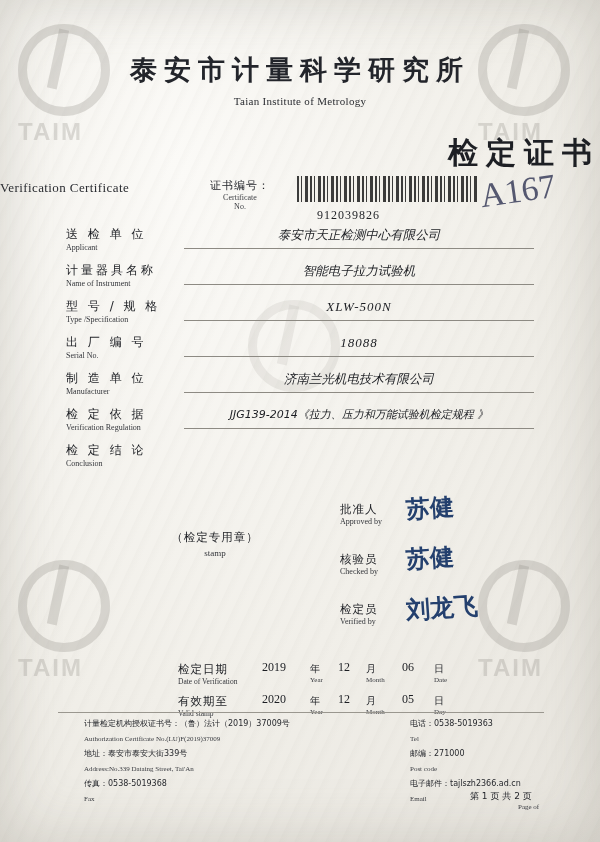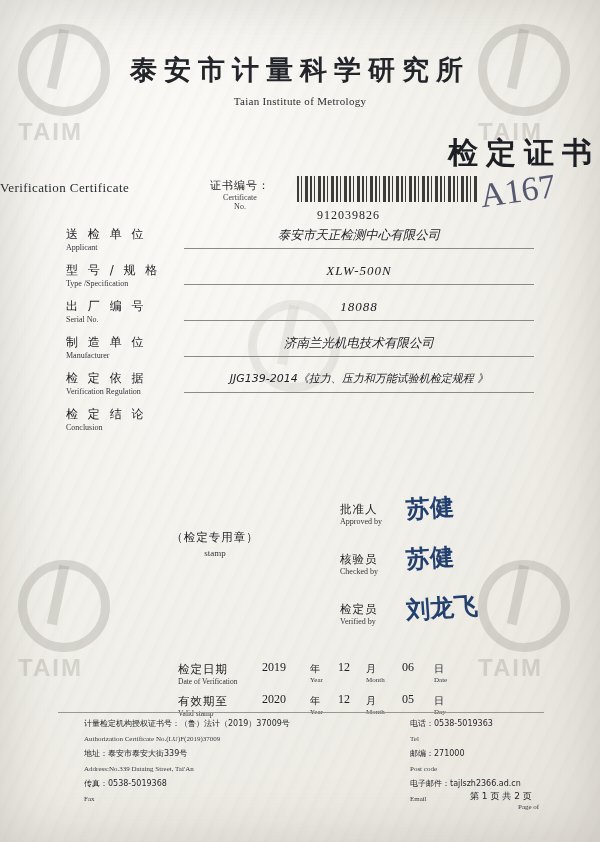--- a/index.html
+++ b/index.html
@@ -186,20 +186,27 @@
   <div class="fields">
 
     <div class="frow">
       <div class="flabel">
         <div class="fl-cn">送 检 单 位</div>
         <div class="fl-en">Applicant</div>
       </div>
       <div class="fvalue">泰安市天正检测中心有限公司</div>
     </div>
 
+    <div class="frow">
+      <div class="flabel">
+        <div class="fl-cn">计量器具名称</div>
+        <div class="fl-en">Name of Instrument</div>
+      </div>
+      <div class="fvalue">智能电子拉力试验机</div>
+    </div>
 
     <div class="frow">
       <div class="flabel">
         <div class="fl-cn">型 号 / 规 格</div>
         <div class="fl-en">Type /Specification</div>
       </div>
       <div class="fvalue lat">XLW-500N</div>
     </div>
 
     <div class="frow">

